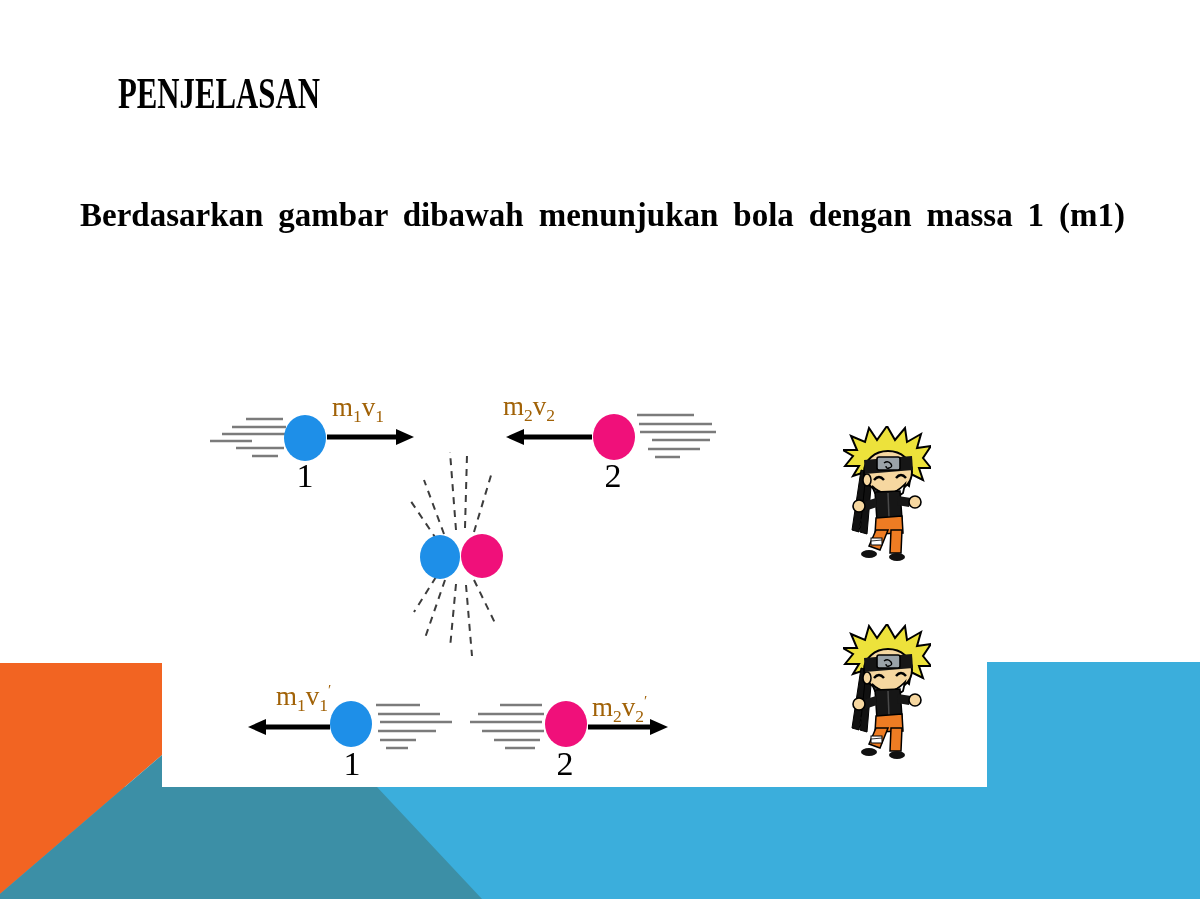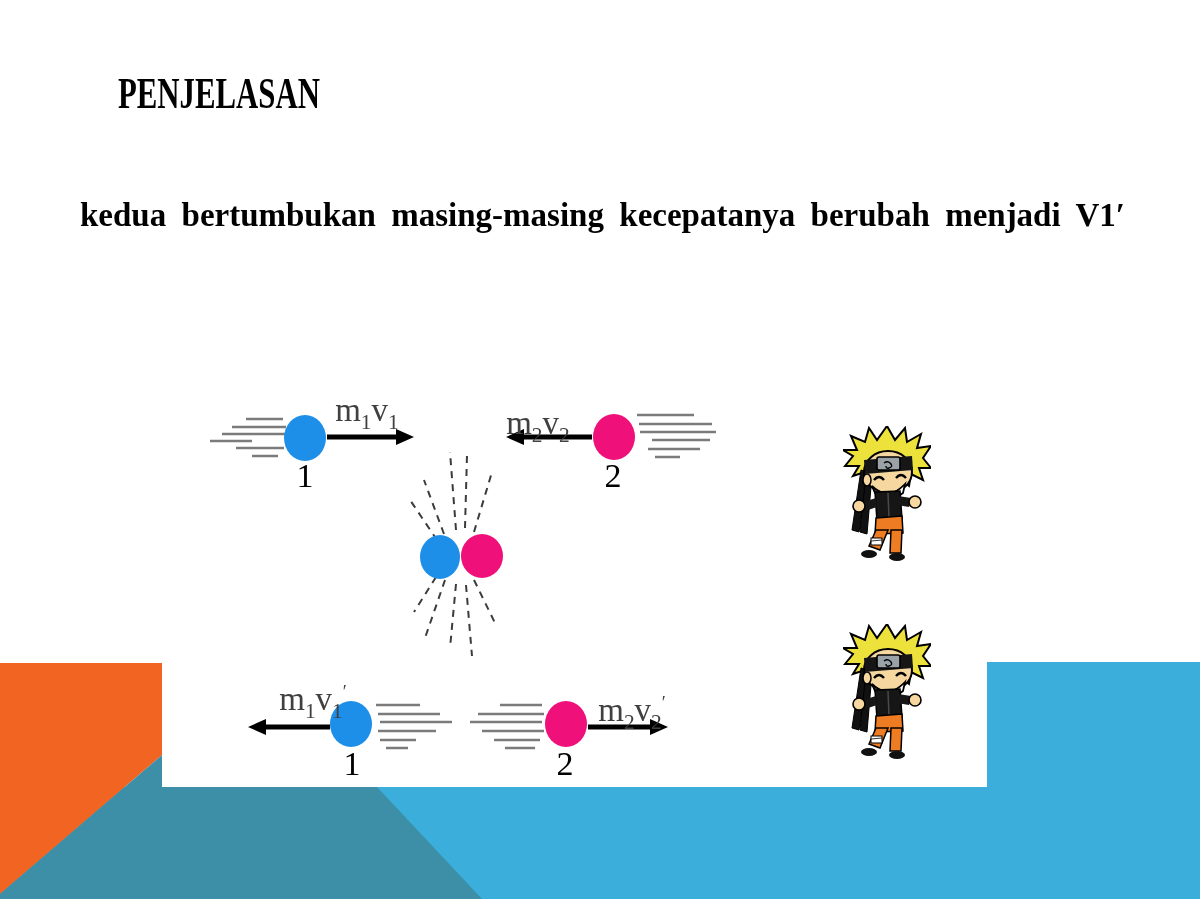--- a/index.html
+++ b/index.html
@@ -36,22 +36,22 @@
     font-size:33px;font-weight:700;color:#000;
   }
   .jline{
     height:39.5px;line-height:39.5px;
     text-align:justify;text-align-last:justify;
     white-space:normal;
   }
   .jline.last{text-align-last:left;}
   
   .mlabel{
-    font-size:33px;font-weight:400;color:#404040;
-    text-align:center;white-space:nowrap;
+    font-size:27px;font-weight:400;color:#a16207;
+    text-align:left;white-space:nowrap;
   }
   .mlabel sub{font-size:0.65em;}
   .mlabel sup.prime{font-size:0.55em;vertical-align:super;}
   .ballnum{
     font-size:34px;font-weight:400;color:#000;
     text-align:center;width:40px;
   }
   
   svg.naruto{position:absolute;width:88px;height:136px;}
 </style>
@@ -173,27 +173,27 @@
       <line class="speedline" x1="505" y1="748" x2="535" y2="748"></line>
     </g>
     <ellipse cx="566" cy="724" rx="21" ry="23" class="fill-ballpink"></ellipse>
     <line class="arrowline" x1="588" y1="727" x2="650" y2="727"></line>
     <polygon class="arrowhead" points="650,719 668,727 650,735"></polygon>
   </svg>
 
   <div class="abs title">PENJELASAN</div>
 
   <div class="abs body-text">
-    <div class="jline">kedua bertumbukan masing-masing kecepatanya berubah menjadi V1′</div>
+    <div class="jline">Berdasarkan gambar dibawah menunjukan bola dengan massa 1 (m1)</div>
   </div>
 
   <div class="abs mlabel" style="left:332px;top:392px;width:70px">
     <span>m</span><sub>1</sub><span>v</span><sub>1</sub><sup class="prime"></sup>
   </div>
-  <div class="abs mlabel" style="left:503px;top:405px;width:70px">
+  <div class="abs mlabel" style="left:503px;top:391px;width:70px">
     <span>m</span><sub>2</sub><span>v</span><sub>2</sub><sup class="prime"></sup>
   </div>
   <div class="abs mlabel" style="left:276px;top:681px;width:74px">
     <span>m</span><sub>1</sub><span>v</span><sub>1</sub><sup class="prime">′</sup>
   </div>
   <div class="abs mlabel" style="left:592px;top:692px;width:80px">
     <span>m</span><sub>2</sub><span>v</span><sub>2</sub><sup class="prime">′</sup>
   </div>
 
   <div class="abs ballnum" style="left:285px;top:457px">1</div>

